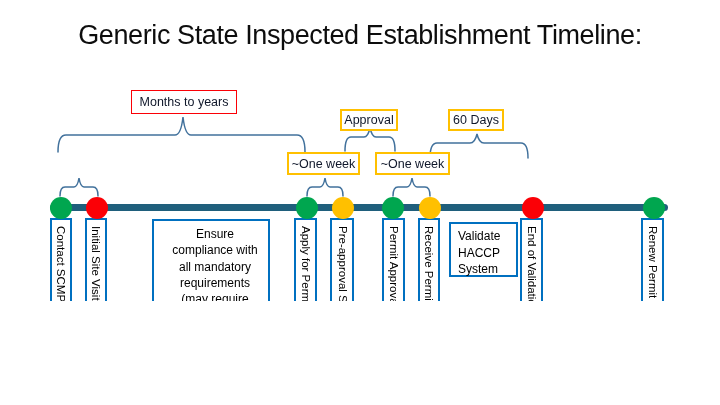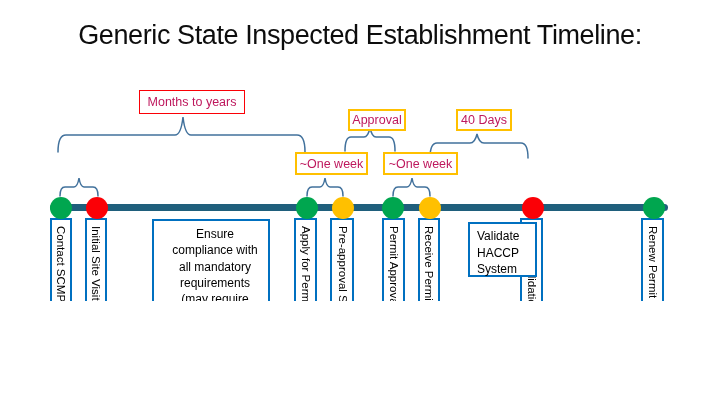--- a/index.html
+++ b/index.html
@@ -18,35 +18,35 @@
   }
   .dot{
     position:absolute;top:197px;width:22px;height:22px;border-radius:50%;z-index:3;
   }
   .dot[data-color="green"]{background:#00A64F;}
   .dot[data-color="red"]{background:#FB0006;}
   .dot[data-color="yellow"]{background:#FFC000;}
   .dur{
     position:absolute;background:#fff;border:2px solid #FFC000;z-index:2;
     display:flex;align-items:center;justify-content:center;
-    font-size:12.5px;white-space:nowrap;box-sizing:border-box;color:#be185d;margin-left:8px;
+    font-size:12.5px;white-space:nowrap;box-sizing:border-box;color:#0f172a;
   }
   .dur.red{border:1.5px solid #FB0006;}
   .vlabel{
     position:absolute;background:#fff;border:2px solid #0070C0;z-index:2;
     writing-mode:vertical-rl;text-orientation:mixed;
     font-size:11.5px;line-height:18px;padding-top:6px;box-sizing:border-box;
     color:#000;overflow:hidden;white-space:nowrap;
   }
   .note{
     position:absolute;background:#fff;border:2px solid #0070C0;z-index:2;
     font-size:12px;box-sizing:border-box;color:#000;white-space:pre-line;
   }
   .note.compliance{left:152px;top:219px;width:118px;height:138px;padding:5px 0 0 8px;line-height:16.3px;text-align:center;}
-  .note.validate{left:468px;top:222px;width:69px;height:55px;padding:4px 0 0 7px;line-height:16.5px;}
+  .note.validate{left:449px;top:222px;width:69px;height:55px;padding:4px 0 0 7px;line-height:16.5px;}
 </style>
 </head>
 <body>
 
 <div class="canvas">
 
   <div class="title">Generic State Inspected Establishment Timeline:</div>
 
   <svg class="braces" width="720" height="405" viewBox="0 0 720 405" fill="none" stroke="#41719C" stroke-width="1.5" stroke-linecap="round">
     <path d="M58 152 Q58 135 66 135 L175 135 Q181 135 183 117 Q185 135 191 135 L297 135 Q305 135 305 152"></path>
@@ -54,21 +54,21 @@
     <path d="M307 196 Q307 187 312 187 L320 187 Q323.5 187 325 178 Q326.5 187 330 187 L338 187 Q343 187 343 196"></path>
     <path d="M345 151 Q345 137 351 137 L364 137 Q368 137 370 128 Q372 137 376 137 L389 137 Q395 137 395 151"></path>
     <path d="M393 196 Q393 187 398 187 L407 187 Q410.5 187 412 178 Q413.5 187 417 187 L425 187 Q430 187 430 196"></path>
     <path d="M430 158 Q430 143 437 143 L470 143 Q475 143 477 134 Q479 143 484 143 L521 143 Q528 143 528 158"></path>
   </svg>
 
   <div class="dur red" style="left:131px;top:90px;width:106px;height:24px;">Months to years</div>
   <div class="dur" style="left:287px;top:152px;width:73px;height:23px;">~One week</div>
   <div class="dur" style="left:340px;top:109px;width:58px;height:22px;">Approval</div>
   <div class="dur" style="left:375px;top:152px;width:75px;height:23px;">~One week</div>
-  <div class="dur" style="left:448px;top:109px;width:56px;height:22px;">40 Days</div>
+  <div class="dur" style="left:448px;top:109px;width:56px;height:22px;">60 Days</div>
 
   <div class="bar"></div>
 
   <div class="dot" style="left:50px;" data-color="green"></div>
   <div class="dot" style="left:86px;" data-color="red"></div>
   <div class="dot" style="left:296px;" data-color="green"></div>
   <div class="dot" style="left:332px;" data-color="yellow"></div>
   <div class="dot" style="left:382px;" data-color="green"></div>
   <div class="dot" style="left:419px;" data-color="yellow"></div>
   <div class="dot" style="left:522px;" data-color="red"></div>

